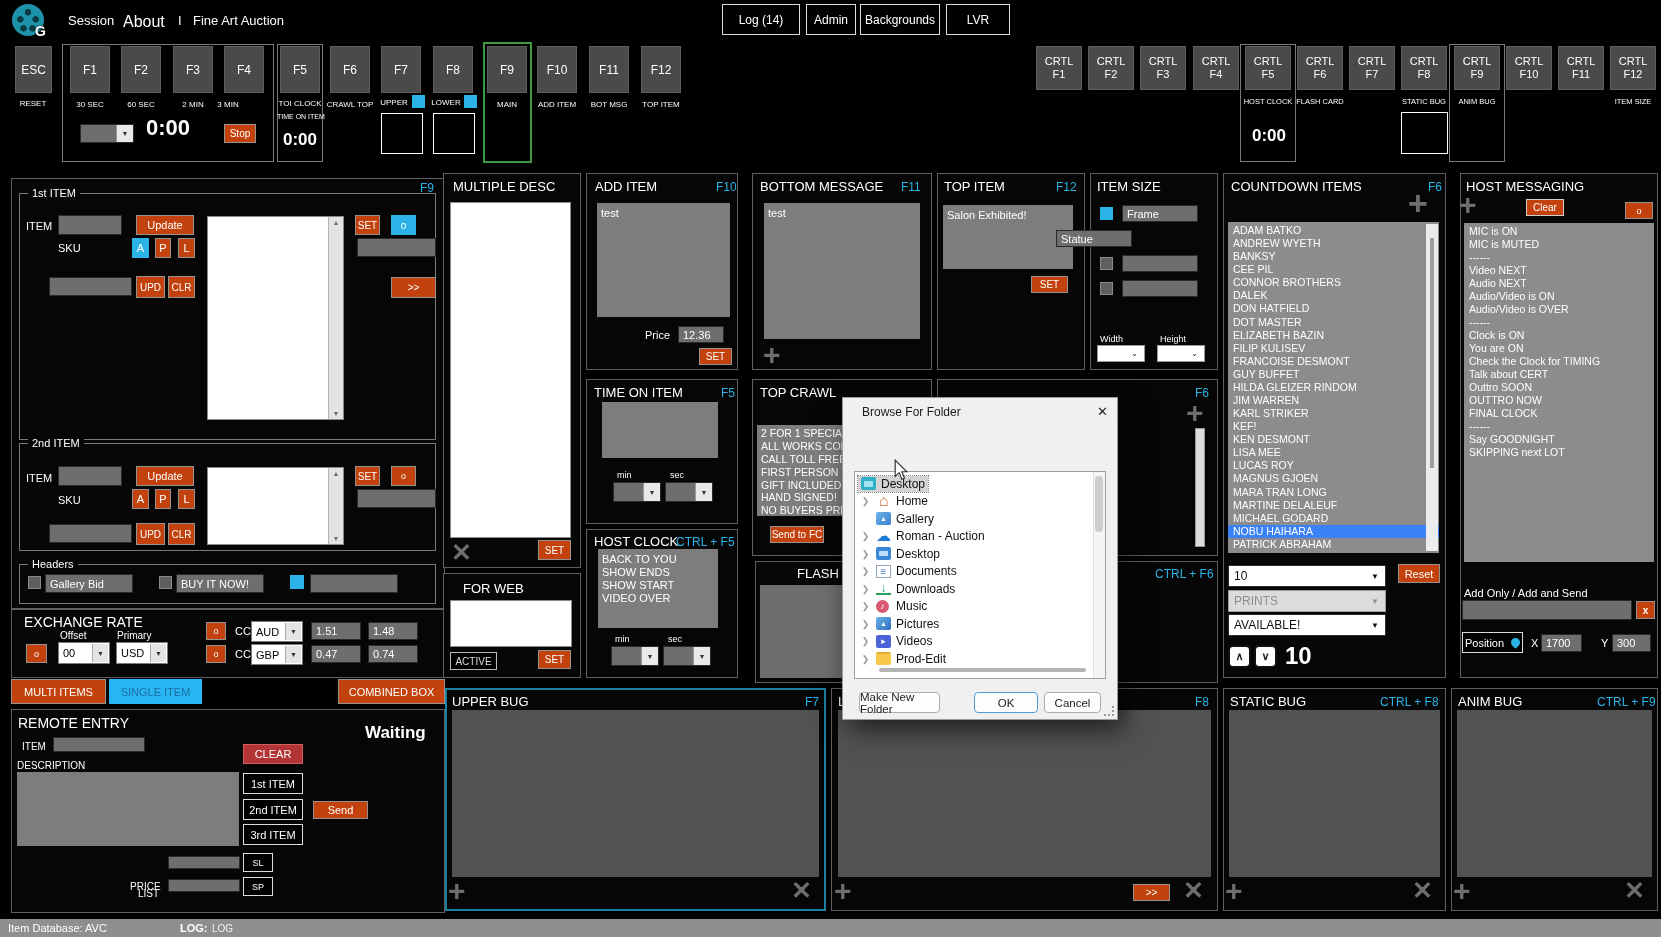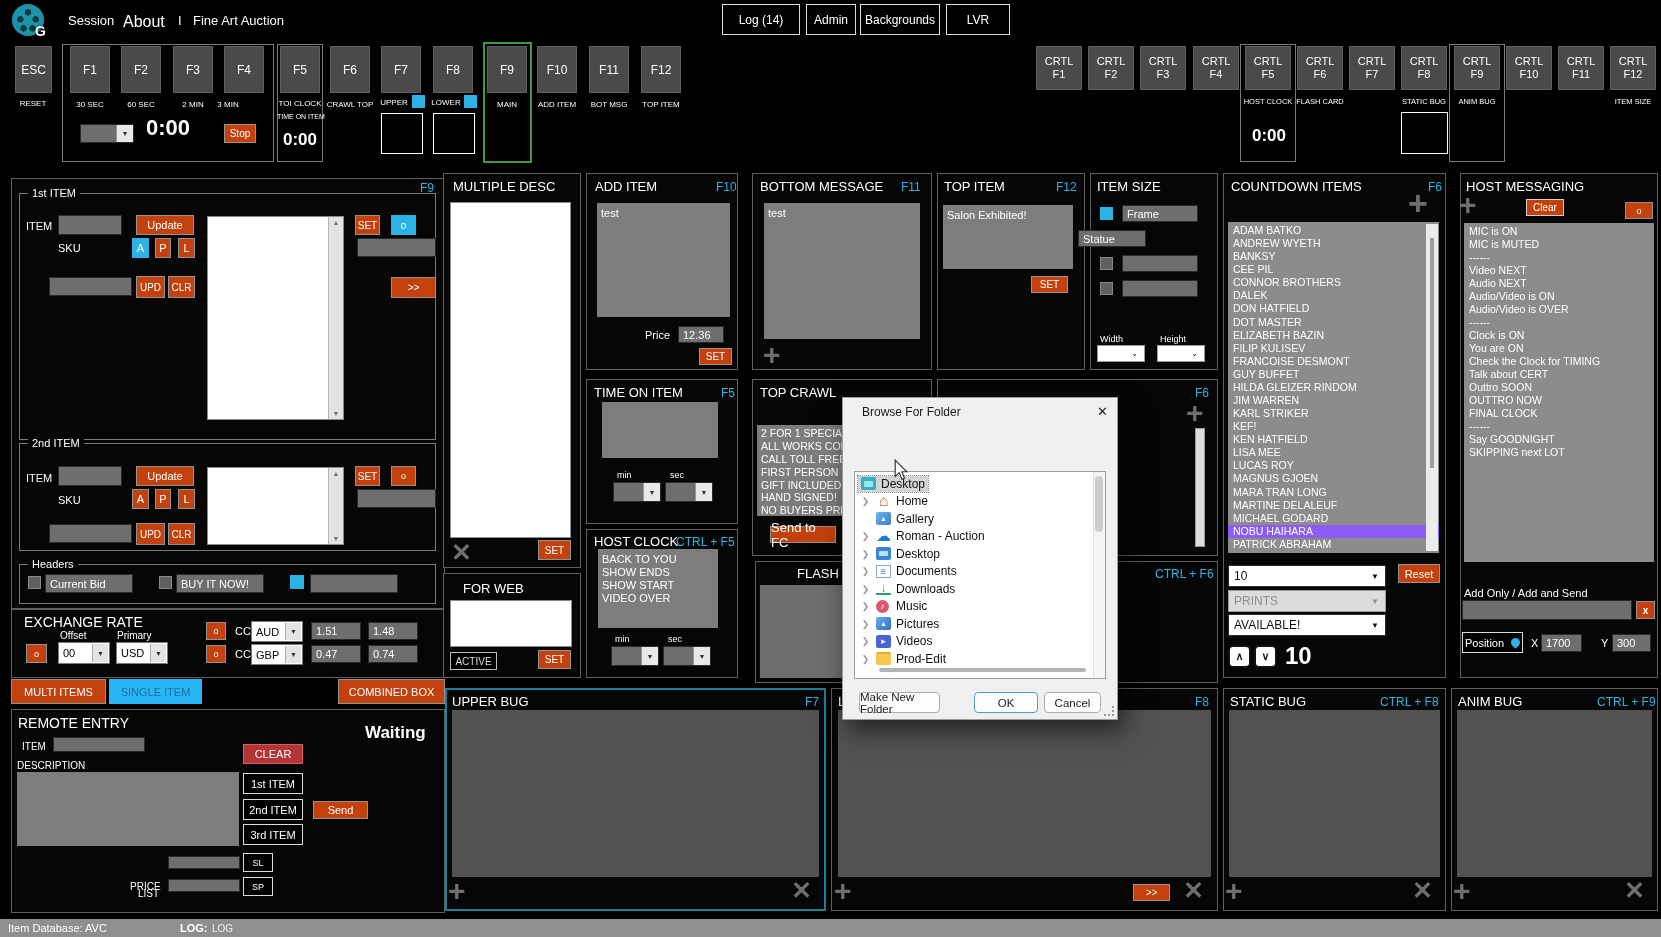--- a/index.html
+++ b/index.html
@@ -34,21 +34,21 @@
   .ddk{position:absolute;background:#6e6e6e;border:1px solid #2a2a2a;box-sizing:border-box}
   .ddk .ar{position:absolute;right:0;top:0;bottom:0;width:16px;background:#e9e9e9;border-left:1px solid #999;
     display:flex;align-items:center;justify-content:center;font-size:7px;color:#333}
   .dd2{position:absolute;background:#fff;border:1px solid #2b2b2b;color:#111;font-size:12px;
     display:flex;align-items:center;padding-left:5px;box-sizing:border-box}
   .dd2 .car{position:absolute;right:6px;font-size:8px;color:#111}
   .dd2.dis{background:#dcdcdc;color:#8f8f8f;border-color:#9a9a9a}
   .dd2.dis .car{color:#8f8f8f}
   .glist{position:absolute;background:#8c8c8c;overflow:hidden;padding-top:2px}
   .cd-row{height:13.08px;line-height:13px;padding-left:5px;color:#fff;font-size:10.5px;white-space:nowrap}
-  .cd-row.selected{background:#8b5cf6}
+  .cd-row.selected{background:#3b82f6}
   .hm-row{height:13px;line-height:13px;padding-left:5px;color:#fff;font-size:10.5px;white-space:nowrap}
   .tc-row{height:12.9px;line-height:12.9px;color:#fff;font-size:10.5px;white-space:nowrap}
   .hc-row{height:13px;line-height:13px;color:#fff;font-size:11px;white-space:nowrap}
   .vscroll{position:absolute;right:0;top:0;bottom:0;width:14px;background:#e3e3e3;border-left:1px solid #b5b5b5}
   .vscroll:before{content:"▲";position:absolute;top:2px;left:0;right:0;text-align:center;font-size:7px;color:#707070}
   .vscroll:after{content:"▼";position:absolute;bottom:2px;left:0;right:0;text-align:center;font-size:7px;color:#707070}
   
   .dialog{position:absolute;background:#f0f0f0;border:1px solid #9a9a9a;box-shadow:6px 10px 24px rgba(0,0,0,.6);box-sizing:border-box}
   .trow{display:flex;align-items:center;height:17.5px;font-size:12px;color:#111;white-space:nowrap}
   .chev{width:15px;text-align:center;color:#9a9a9a;font-size:9px;flex:0 0 15px}
@@ -233,21 +233,21 @@
     <div class="vscroll"></div>
   </div>
 <div class="btn" style="left:355px;top:466px;width:25px;height:20px;font-size:10px">SET</div>
 <div class="btn" style="left:391px;top:466px;width:25px;height:20px;font-size:9px">o</div>
 <div class="fld" style="left:357px;top:489px;width:79px;height:19px"></div>
 
 <div class="grp" style="left:19px;top:564px;width:417px;height:40px">
   <span class="legend">Headers</span>
   </div>
 <div class="cb" style="left:28px;top:576px"></div>
-<div class="fld" style="left:45px;top:574px;width:88px;height:19px">Current Bid</div>
+<div class="fld" style="left:45px;top:574px;width:88px;height:19px">Gallery Bid</div>
 <div class="cb" style="left:159px;top:576px"></div>
 <div class="fld" style="left:176px;top:574px;width:88px;height:19px">BUY IT NOW!</div>
 <div class="cb on" style="left:290px;top:575px;width:14px;height:14px"></div>
 <div class="fld" style="left:310px;top:574px;width:88px;height:19px"></div>
 
 <div class="panel" style="left:11px;top:609px;width:434px;height:69px"></div>
 <div class="ptitle" style="left:24px;top:614px;font-size:14px">EXCHANGE RATE</div>
 <div class="btn" style="left:26px;top:644px;width:21px;height:19px;font-size:9px">o</div>
 <div class="lbl" style="left:60px;top:630px;font-size:10px">Offset</div>
 <div class="dd" style="left:58px;top:642px;width:52px;height:22px">
@@ -360,21 +360,21 @@
 <div class="ptitle" style="left:944px;top:179px">TOP ITEM</div>
 <div class="fk" style="left:1056px;top:180px">F12</div>
 <div class="gbox" style="left:943px;top:205px;width:130px;height:64px">Salon Exhibited!</div>
 <div class="btn" style="left:1031px;top:276px;width:37px;height:17px;font-size:10px">SET</div>
 
 <div class="panel" style="left:1090px;top:173px;width:128px;height:197px"></div>
 <div class="ptitle" style="left:1097px;top:179px">ITEM SIZE</div>
 <div class="cb on" style="left:1100px;top:207px"></div>
 <div class="fld" style="left:1122px;top:205px;width:76px;height:17px">Frame</div>
 <div class="cb" style="left:1100px;top:232px"></div>
-<div class="fld" style="left:1078px;top:230px;width:68px;height:17px">Statue</div>
+<div class="fld" style="left:1056px;top:230px;width:76px;height:17px">Statue</div>
 <div class="cb" style="left:1100px;top:257px"></div>
 <div class="fld" style="left:1122px;top:255px;width:76px;height:17px"></div>
 <div class="cb" style="left:1100px;top:282px"></div>
 <div class="fld" style="left:1122px;top:280px;width:76px;height:17px"></div>
 <div class="lbl" style="left:1100px;top:334px;font-size:9px">Width</div>
 <div class="dd2" style="left:1097px;top:345px;width:48px;height:17px;border-color:#999">
     <span class="car">⌄</span>
   </div>
 <div class="lbl" style="left:1160px;top:334px;font-size:9px">Height</div>
 <div class="dd2" style="left:1157px;top:345px;width:48px;height:17px;border-color:#999">
@@ -385,21 +385,21 @@
 <div class="ptitle" style="left:760px;top:385px">TOP CRAWL</div>
 <div class="gbox" style="left:757px;top:425px;width:110px;height:91px;padding:2px 0 0 4px">
     <div class="tc-row">2 FOR 1 SPECIAL</div>
     <div class="tc-row">ALL WORKS COM</div>
     <div class="tc-row">CALL TOLL FREE</div>
     <div class="tc-row">FIRST PERSON T</div>
     <div class="tc-row">GIFT INCLUDED</div>
     <div class="tc-row">HAND SIGNED!</div>
     <div class="tc-row">NO BUYERS PRE</div>
   </div>
-<div class="btn" style="left:770px;top:526px;width:66px;height:17px;font-size:13px">Send to FC</div>
+<div class="btn" style="left:770px;top:526px;width:54px;height:17px;font-size:10px">Send to FC</div>
 
 <div class="panel" style="left:937px;top:379px;width:281px;height:177px"></div>
 <div class="fk" style="left:1195px;top:386px">F6</div>
 <div class="plus" style="left:1186px;top:398px">+</div>
 <div class="abs" style="left:1195px;top:428px;width:8px;height:117px;background:#dcdcdc;border:1px solid #9a9a9a"></div>
 
 <div class="panel" style="left:755px;top:561px;width:463px;height:122px"></div>
 <div class="ptitle" style="left:797px;top:566px">FLASH CARDS</div>
 <div class="fk" style="left:1155px;top:567px">CTRL + F6</div>
 <div class="abs" style="left:760px;top:585px;width:172px;height:93px;background:#6e6e6e"></div>
@@ -421,21 +421,21 @@
     <div class="cd-row">DON HATFIELD</div>
     <div class="cd-row">DOT MASTER</div>
     <div class="cd-row">ELIZABETH BAZIN</div>
     <div class="cd-row">FILIP KULISEV</div>
     <div class="cd-row">FRANCOISE DESMONT</div>
     <div class="cd-row">GUY BUFFET</div>
     <div class="cd-row">HILDA GLEIZER RINDOM</div>
     <div class="cd-row">JIM WARREN</div>
     <div class="cd-row">KARL STRIKER</div>
     <div class="cd-row">KEF!</div>
-    <div class="cd-row">KEN HATFIELD</div>
+    <div class="cd-row">KEN DESMONT</div>
     <div class="cd-row">LISA MEE</div>
     <div class="cd-row">LUCAS ROY</div>
     <div class="cd-row">MAGNUS GJOEN</div>
     <div class="cd-row">MARA TRAN LONG</div>
     <div class="cd-row">MARTINE DELALEUF</div>
     <div class="cd-row">MICHAEL GODARD</div>
     <div class="cd-row selected">NOBU HAIHARA</div>
     <div class="cd-row">PATRICK ABRAHAM</div>
   </div>
 <div class="dd2" style="left:1228px;top:565px;width:158px;height:22px">

